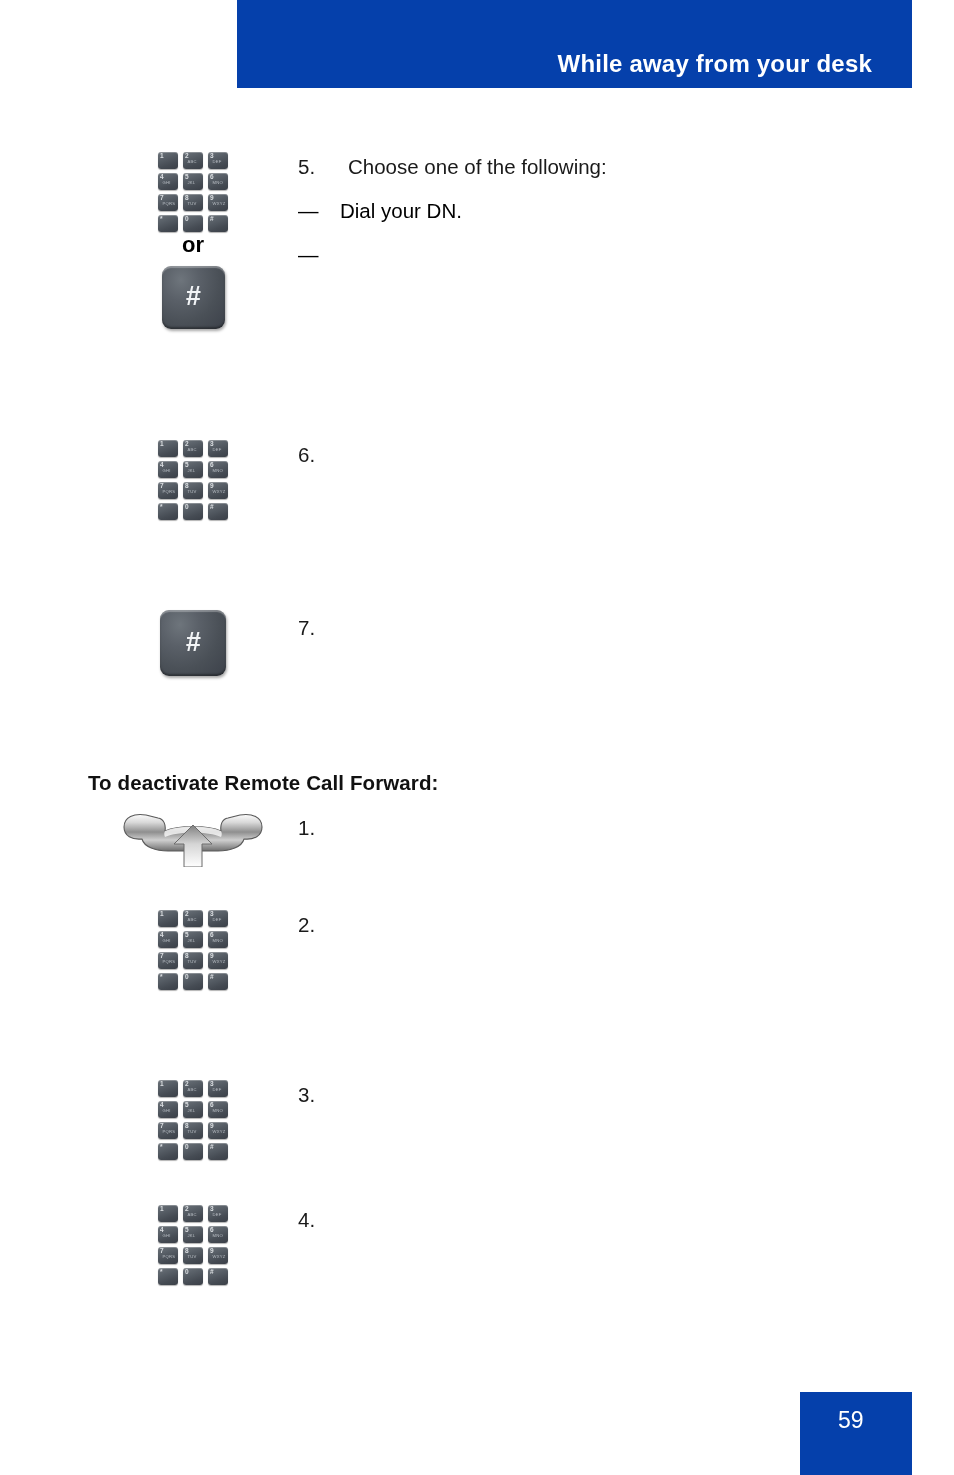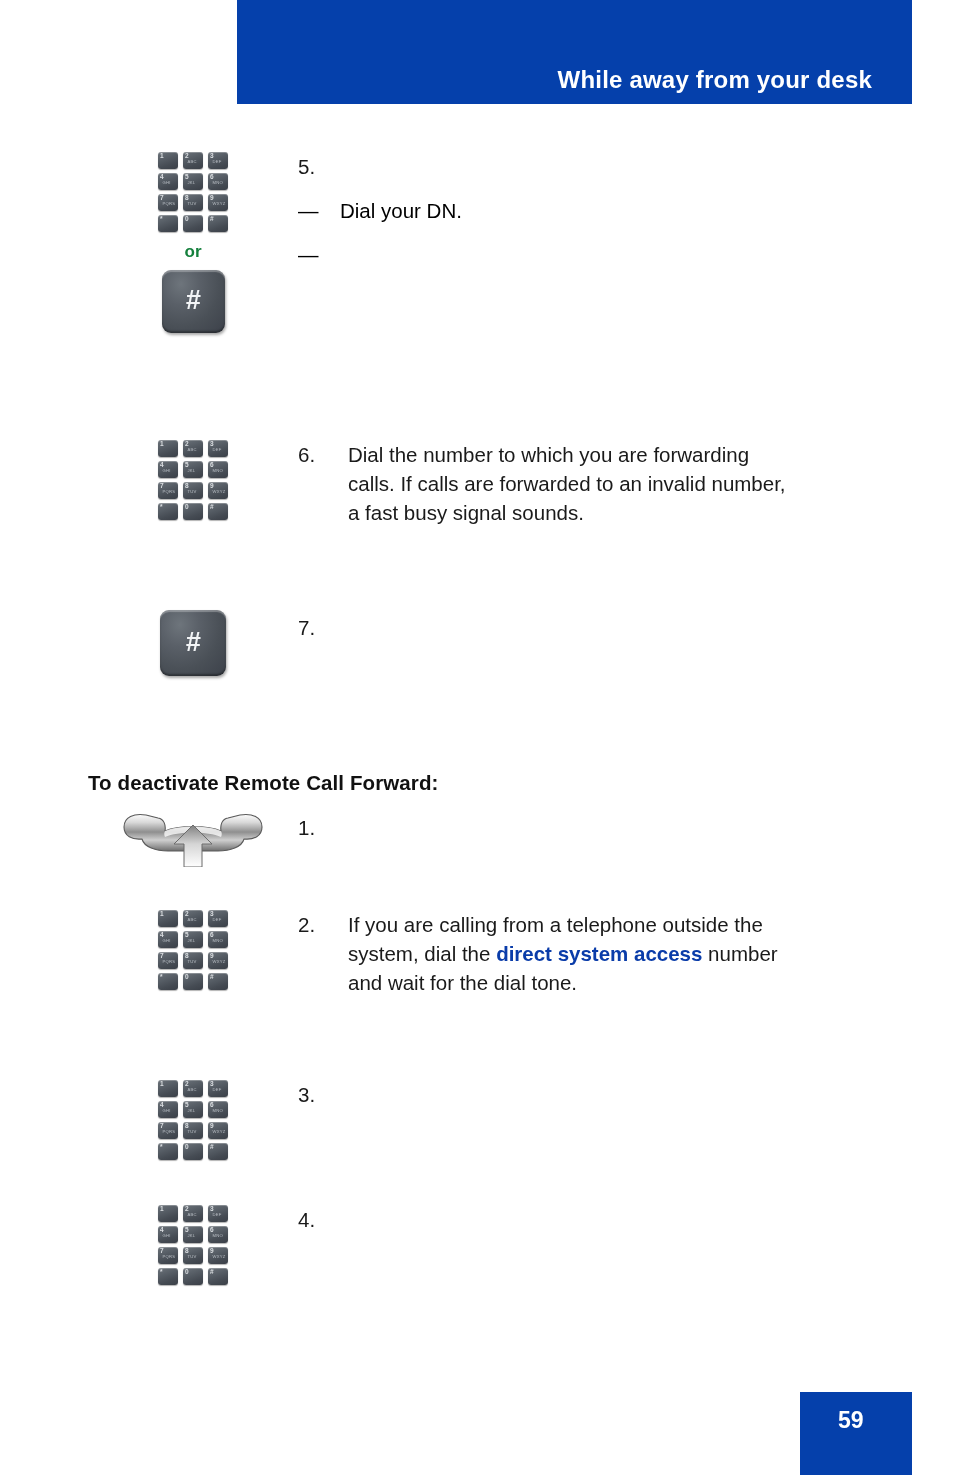--- a/index.html
+++ b/index.html
@@ -14,21 +14,21 @@
     font-family: "Liberation Sans", sans-serif;
     overflow: hidden;
   }
 
   
   .header-bar {
     position: absolute;
     left: 237px;
     top: 0;
     width: 675px;
-    height: 104px;
+    height: 88px;
     background: #0540ab;
     display: flex;
     align-items: flex-end;
     justify-content: flex-end;
     box-sizing: border-box;
     padding: 0 40px 12px 0;
   }
   .header-title {
     color: #ffffff;
     font-size: 24px;
@@ -156,24 +156,23 @@
     font-size: 4.2px;
     line-height: 4.2px;
     color: #c9ced4;
     letter-spacing: 0.2px;
     white-space: nowrap;
     opacity: 0.85;
   }
 
   
   .or-label {
-    font-size: 17px;
-    font-weight: bold;
-    color: #15803d;
-    margin-top: 10px;
+    font-size: 22px;
+    font-weight: bold;
+    color: #000000;
     margin-bottom: 8px;
   }
 
   
   .hashkey {
     width: 63px;
     height: 63px;
     border-radius: 9px;
     background:
       radial-gradient(ellipse at 30% 22%, #6e757c 0%, #5a6068 30%, #4a5057 62%, #3c414a 100%);
@@ -211,21 +210,21 @@
     width: 112px;
     height: 83px;
     background: #0540ab;
   }
   .footer-num {
     position: absolute;
     left: 38px;
     top: 17px;
     color: #ffffff;
     font-size: 23px;
-    font-weight: bold;
+    font-weight: normal;
     line-height: 1;
   }
 </style>
 </head>
 <body>
 
 <div class="page">
 
   <div class="header-bar">
     <div class="header-title">While away from your desk</div>
@@ -280,20 +279,21 @@
           </div>
         </div>
       <div class="or-label">or</div>
       <div class="hashkey">
         <span>#</span>
       </div>
     </div>
     <div class="text-cell">
       <div class="step">
         <div class="step-num">5.</div>
+        <div class="step-body">Choose one of the following:</div>
       </div>
       <div class="dash-item">
         <div class="dash-mark">—</div>
         <div class="dash-body">Dial your DN.</div>
       </div>
       <div class="dash-item">
         <div class="dash-mark">—</div>
       </div>
     </div>
   </div>
@@ -343,21 +343,20 @@
             <span class="glyph">0</span>
           </div>
           <div class="key">
             <span class="glyph">#</span>
           </div>
         </div>
     </div>
     <div class="text-cell">
       <div class="step">
         <div class="step-num">6.</div>
-        <div class="step-body">Dial the number to which you are forwarding calls. If calls are forwarded to an invalid number, a fast busy signal sounds.</div>
       </div>
     </div>
   </div>
 
   <div class="step-row" style="left:88px; top:610px; width:800px;">
     <div class="icon-cell">
       <div class="hashkey" style="width:66px;height:66px;">
         <span>#</span>
       </div>
     </div>
@@ -448,21 +447,20 @@
             <span class="glyph">0</span>
           </div>
           <div class="key">
             <span class="glyph">#</span>
           </div>
         </div>
     </div>
     <div class="text-cell">
       <div class="step">
         <div class="step-num">2.</div>
-        <div class="step-body"><span>If you are calling from a telephone outside the system, dial the </span><b class="blue">direct system access</b><span> number and wait for the dial tone.</span></div>
       </div>
     </div>
   </div>
 
   <div class="step-row" style="left:88px; top:1080px; width:800px;">
     <div class="icon-cell">
       <div class="keypad" id="kp4">
           <div class="key">
             <span class="glyph">1</span>
           </div>

